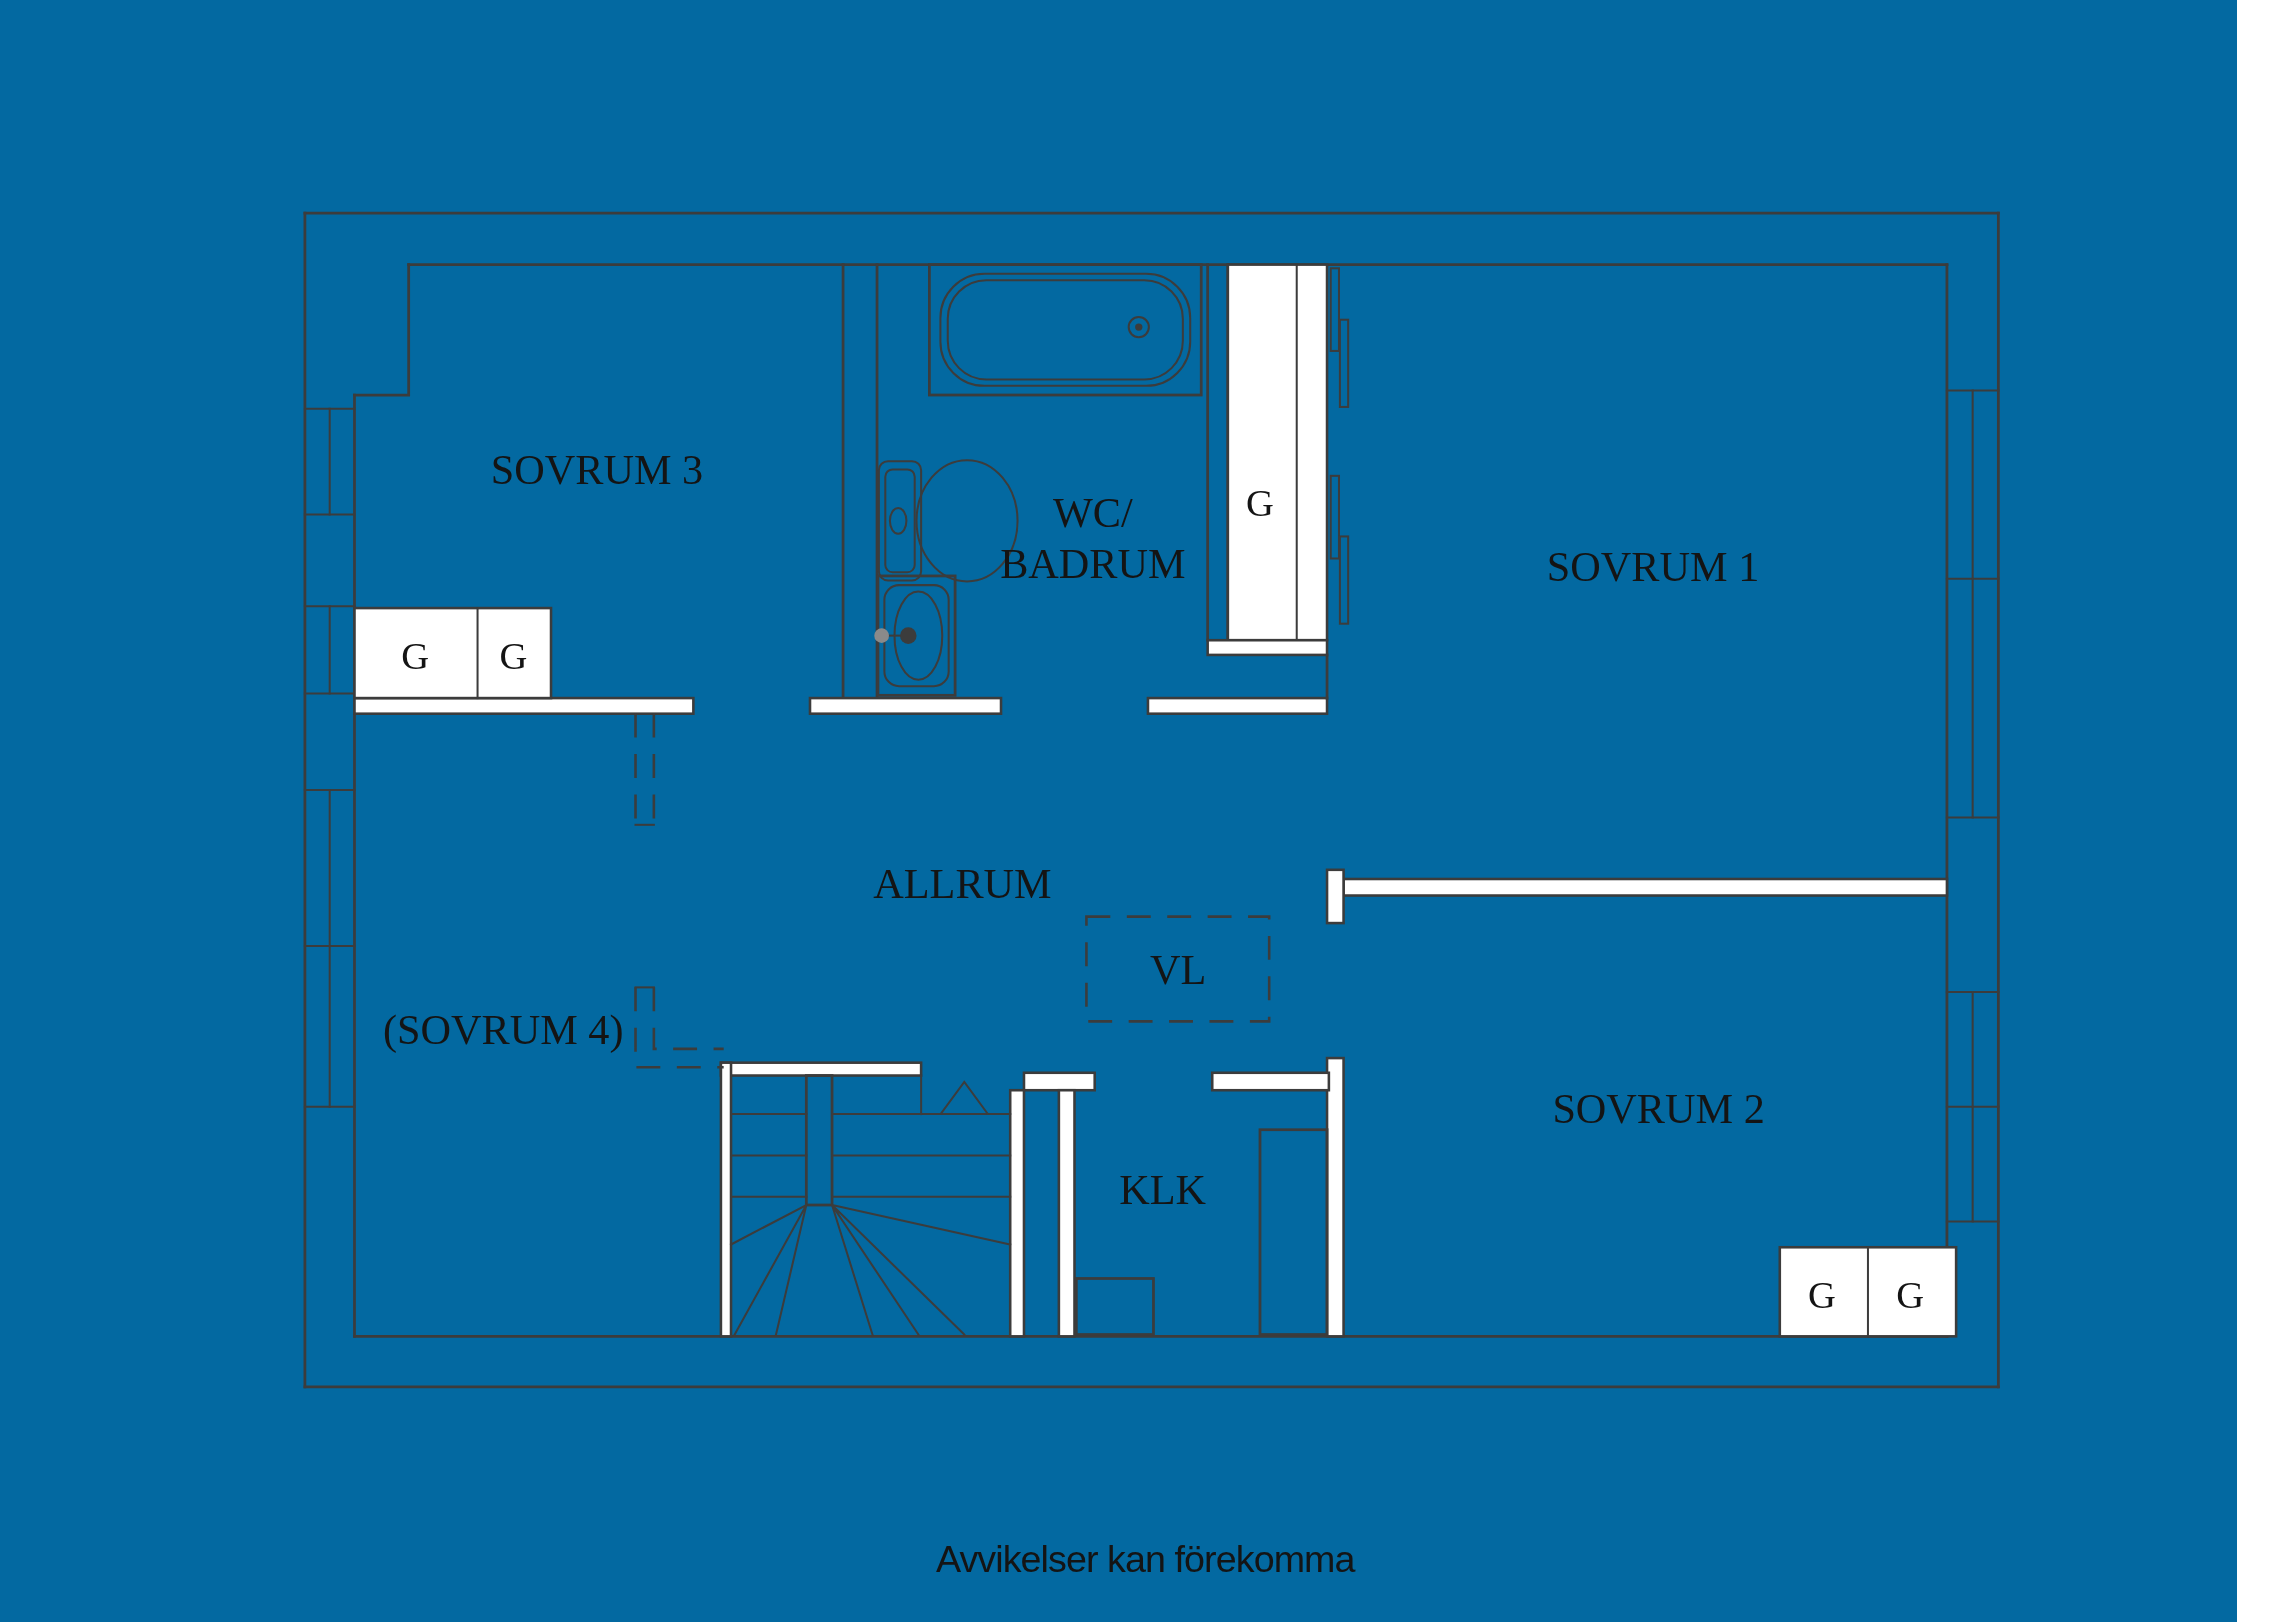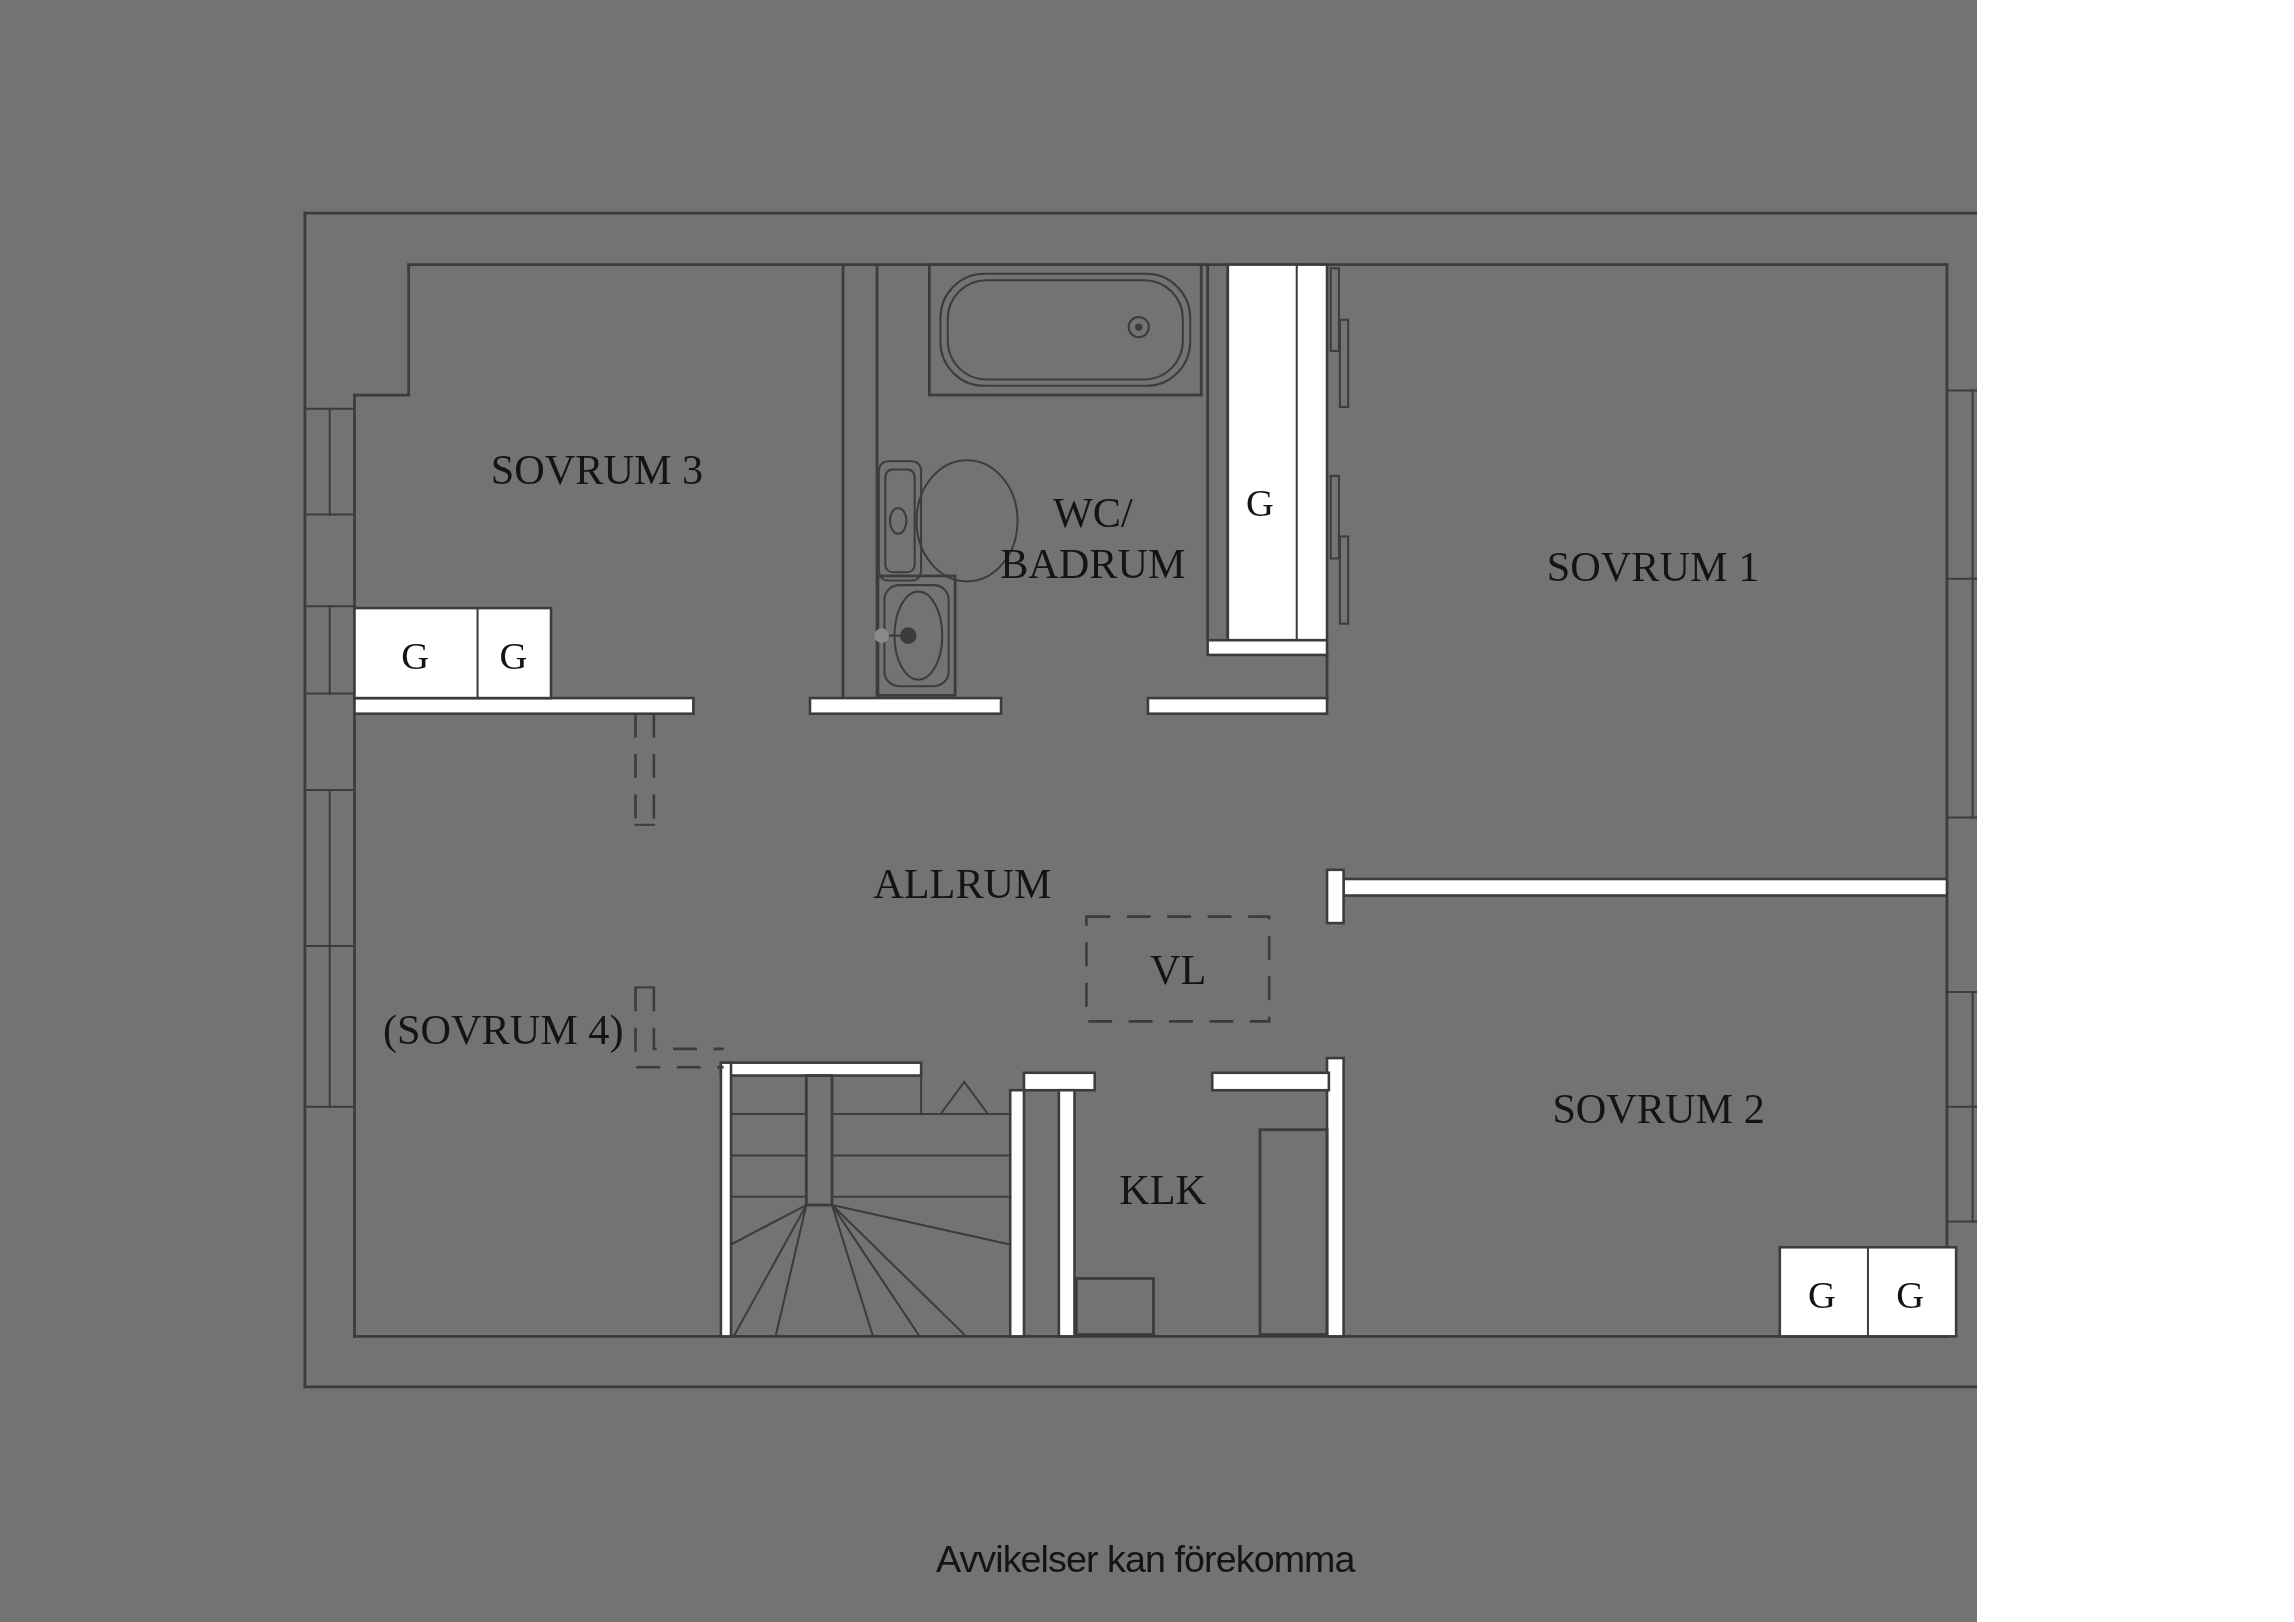--- a/index.html
+++ b/index.html
@@ -1,19 +1,19 @@
 <!DOCTYPE html>
 <html style="font-size:14.7px"><head>
 <meta charset="utf-8">
 <style>
   html,body{margin:0;padding:0;background:#ffffff;}
   .page{
     position:relative;
-    width:1977px;height:1623px;
-    background:#737373;
+    width:2237px;height:1623px;
+    background:#0369a1;
     font-family:"Liberation Serif", serif;
     overflow:hidden;
   }
   svg{display:block;width:2295px;height:1623px;}
   .w{fill:none;stroke:#3c3c3c;stroke-width:3;stroke-linecap:square;}
   .wb{fill:#ffffff;stroke:#3c3c3c;stroke-width:2.8;}
   .t{fill:none;stroke:#3c3c3c;stroke-width:2.2;stroke-linecap:square;}
   .d{fill:none;stroke:#3c3c3c;stroke-width:2.8;stroke-dasharray:26 18;}
   .room-label{
     font-family:"Liberation Serif", serif;

